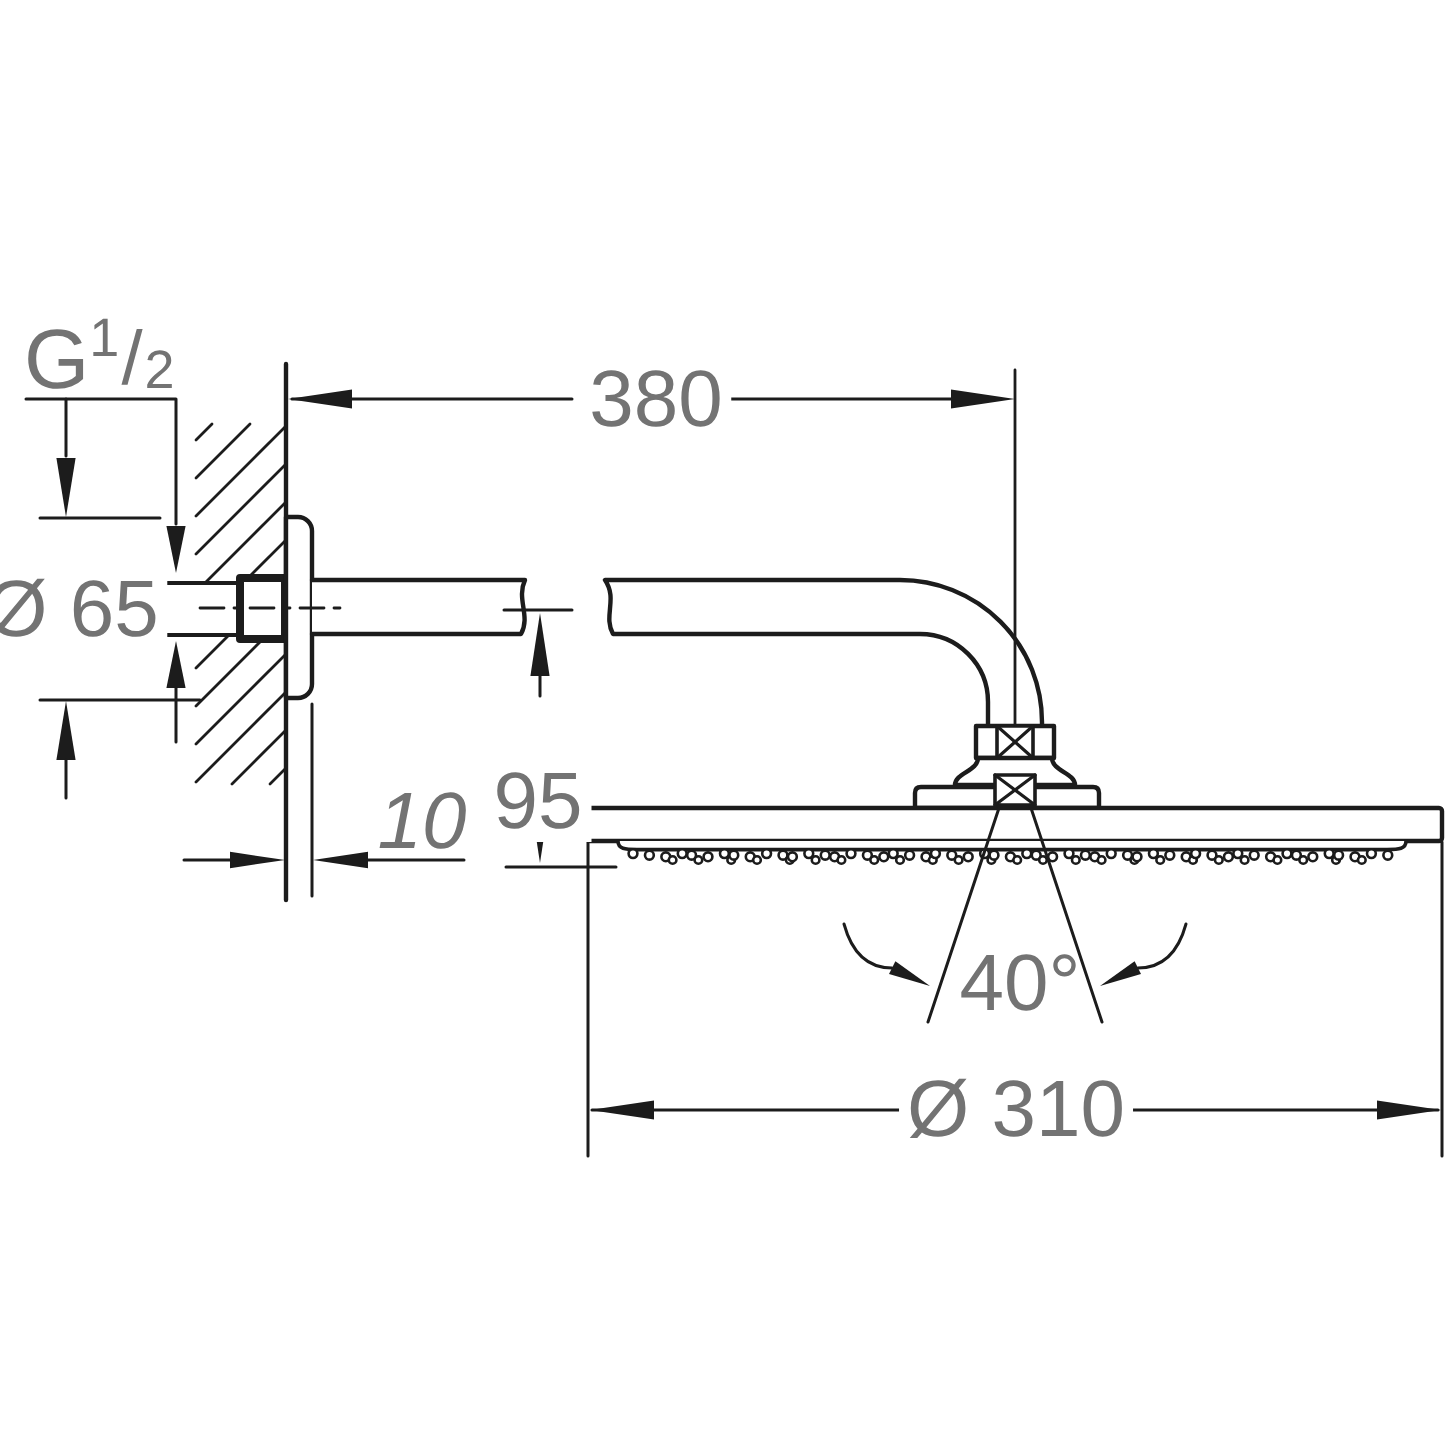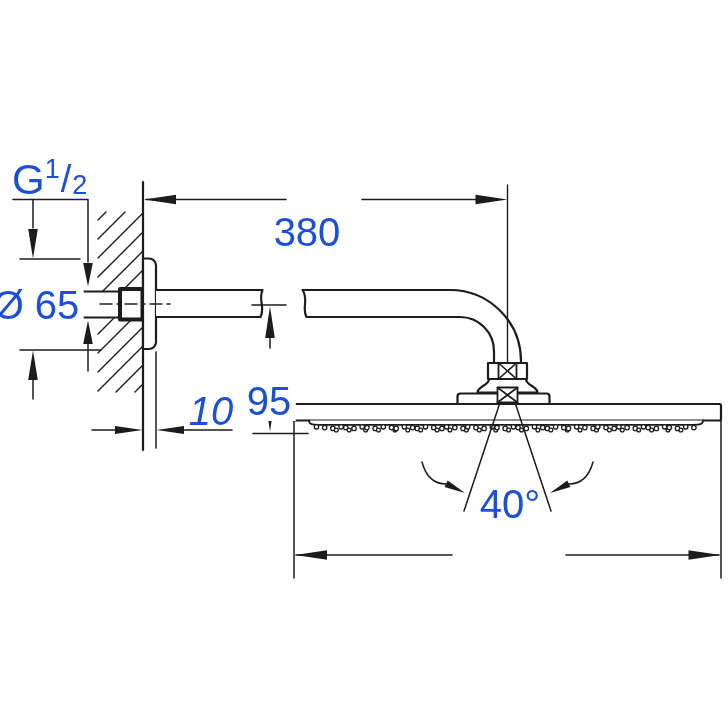--- a/index.html
+++ b/index.html
@@ -1,18 +1,18 @@
 <!DOCTYPE html>
 <html><head>
 <meta charset="utf-8">
 <style>
   html,body{margin:0;padding:0;background:#fff;}
   #canvas{
     position:relative;width:728px;height:728px;background:#ffffff;overflow:hidden;
-    font-family:"Liberation Sans", sans-serif;color:#1d4ed8;
+    font-family:"Liberation Sans", sans-serif;color:#737373;
   }
   #drawing{position:absolute;left:0;top:0;}
   .dim-label{
     position:absolute;transform:translate(-50%,-50%);
     font-size:40px;line-height:1;white-space:nowrap;
     background:#ffffff;padding:0 4px;letter-spacing:0;
   }
   .dim-label.no-bg{background:transparent;}
   #lbl-g12{
     position:absolute;left:12px;top:156px;white-space:nowrap;
@@ -220,21 +220,22 @@
       <line x1="566" y1="555" x2="719" y2="555"></line>
       <polygon points="295,555 327,550.2 327,559.8" fill="#1c1c1c" stroke="none"></polygon>
       <polygon points="720.5,555 688.5,550.2 688.5,559.8" fill="#1c1c1c" stroke="none"></polygon>
     </g>
   </svg>
 
   <div id="lbl-g12"><span>G</span><span class="sup">1</span><span class="slash">/</span><span class="sub">2</span></div>
 
   <div class="dim-label" style="left:36px;top:305px;">Ø 65</div>
 
-  <div class="dim-label" style="left:307px;top:200px;margin-top:32px;">380</div>
+  <div class="dim-label" style="left:328px;top:200px;">380</div>
 
   <div class="dim-label" style="left:269px;top:369px;margin-top:32px;">95</div>
 
   <div class="dim-label no-bg" style="left:211px;top:411px;font-style:italic;">10</div>
 
-  <div class="dim-label no-bg" style="left:510px;top:504px;">40°</div>
-
+  <div class="dim-label no-bg" style="left:510px;top:492px;">40°</div>
+
+  <div class="dim-label" style="left:508px;top:555px;">Ø 310</div>
 </div>
 
 </body></html>

